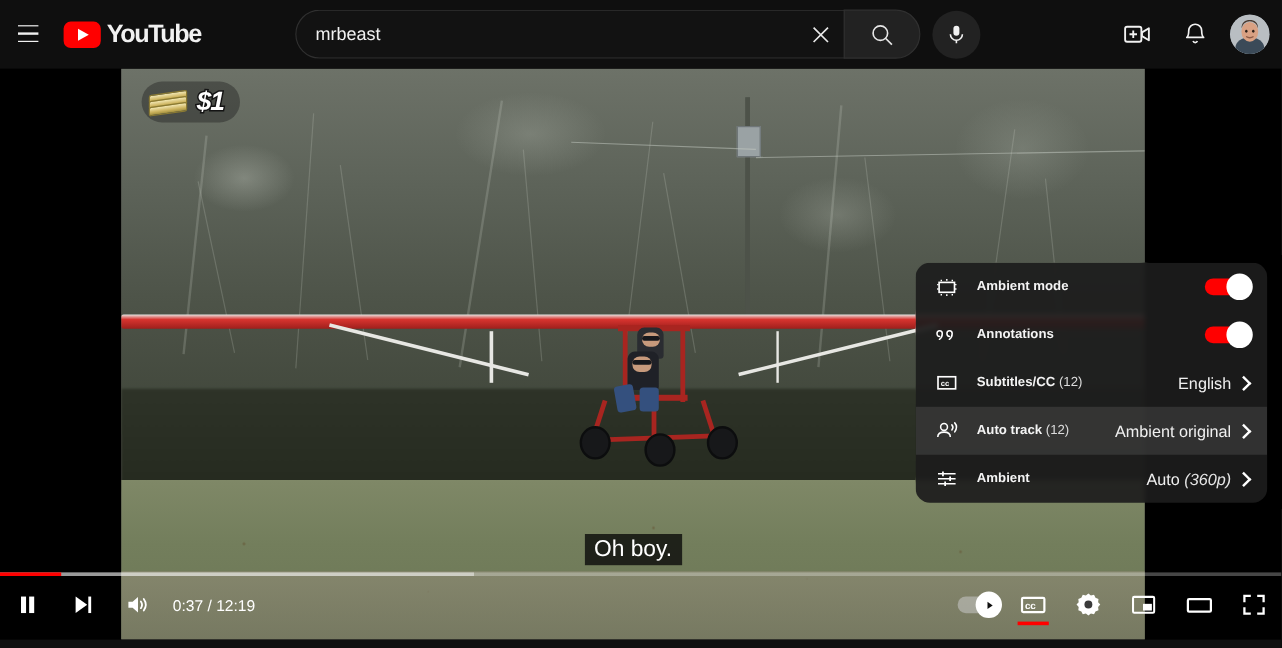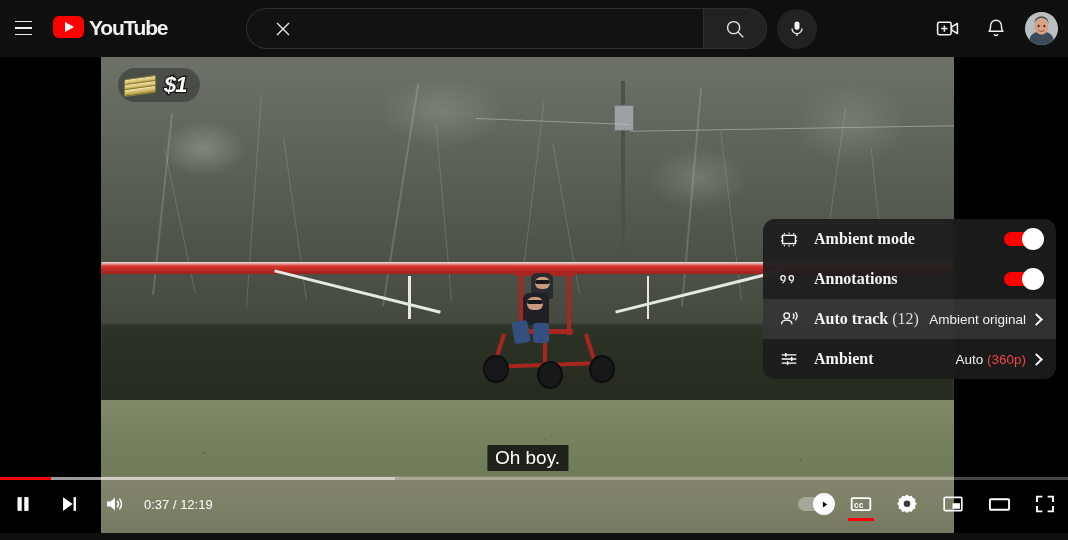--- a/index.html
+++ b/index.html
@@ -18,21 +18,21 @@
   }
   #hamburger {
     position: absolute; left: 8px; top: 13px; width: 30px; height: 30px;
     display: flex; flex-direction: column; justify-content: center; align-items: center; gap: 5px;
     cursor: pointer;
   }
   #hamburger i { display:block; width: 17px; height: 1.6px; background: #f1f1f1; }
 
   #logo {
     position: absolute; left: 53px; top: 16px; height: 25px;
-    display: flex; gap: 5px; cursor: pointer;
+    display: flex; align-items: center; gap: 5px; cursor: pointer;
   }
   .logo-badge {
     width: 31px; height: 22px; background: #ff0000; border-radius: 6px;
     display: flex; align-items: center; justify-content: center;
   }
   .logo-tri {
     width: 0; height: 0; border-left: 9px solid #fff;
     border-top: 5.5px solid transparent; border-bottom: 5.5px solid transparent;
     margin-left: 2px;
   }
@@ -195,24 +195,24 @@
   }
   .menu-row {
     display: flex; align-items: center; height: 40px;
     padding: 0 12px 0 14px; cursor: pointer; color: #eee;
   }
   .menu-row.hover { background: rgba(255,255,255,.10); }
   .menu-ico {
     width: 24px; height: 24px; margin-right: 13px; flex: 0 0 24px;
     display: flex; align-items: center; justify-content: center;
   }
-  .menu-label { flex: 1; font-weight: bold; font-size: 16px; color: #f4f4f4; white-space: nowrap; font-family: Liberation Serif, serif; }
+  .menu-label { flex: 1; font-weight: bold; font-size: 11px; color: #f4f4f4; white-space: nowrap; }
   .menu-label .count { font-weight: normal; color: #dcdcdc; }
   .menu-value { font-size: 13.5px; color: #f0f0f0; margin-right: 6px; white-space: nowrap; }
-  .menu-value .sub { color: #ef4444; }
+  .menu-value .sub { color: #e5e5e5; font-style: italic; }
   .chev {
     width: 9px; height: 9px; border-top: 2.3px solid #fff; border-right: 2.3px solid #fff;
     transform: rotate(45deg); margin-right: 3px;
   }
   .toggle {
     width: 36px; height: 14px; border-radius: 7px; background: #ff0000;
     position: relative; margin-right: 4px;
   }
   .toggle .knob {
     position: absolute; right: -4px; top: -4px;
@@ -279,20 +279,21 @@
 
     <div id="logo">
       <span class="logo-badge">
         <span class="logo-tri"></span>
       </span>
       <span class="logo-text">YouTube</span>
     </div>
 
     <div id="search-wrap">
       <div id="search-box">
+        <input id="search-input" type="text" value="mrbeast" style="">
         <div id="search-clear">
           <svg width="20" height="20" viewBox="0 0 20 20">
             <path d="M4 4 L16 16 M16 4 L4 16" stroke="#e8e8e8" stroke-width="1.4" fill="none"></path>
           </svg>
         </div>
       </div>
       <div id="search-btn">
         <svg width="22" height="22" viewBox="0 0 24 24">
           <circle cx="10.5" cy="10.5" r="6.6" stroke="#e6e6e6" stroke-width="1.5" fill="none"></circle>
           <path d="M15.4 15.4 L21 21" stroke="#e6e6e6" stroke-width="1.5" fill="none"></path>
@@ -429,20 +430,36 @@
         <span class="menu-label">
           <span>Annotations</span>
           <span class="count"></span>
         </span>
         <span class="toggle">
           <span class="knob"></span>
         </span>
       </div>
 
 
+      <div class="menu-row">
+        <span class="menu-ico">
+          <svg width="22" height="22" viewBox="0 0 24 24">
+            <rect x="4" y="6.5" width="16" height="11" stroke="#fff" stroke-width="1.5" fill="none"></rect>
+            <text x="6.4" y="15.2" font-family="Liberation Sans, sans-serif" font-size="7" font-weight="bold" fill="#fff">cc</text>
+          </svg>
+        </span>
+        <span class="menu-label">
+          <span>Subtitles/CC</span>
+          <span class="count">(12)</span>
+        </span>
+        <span class="menu-value">
+          <span>English</span><span class="sub"></span>
+        </span>
+        <span class="chev"></span>
+      </div>
 
       <div class="menu-row hover">
         <span class="menu-ico">
           <svg width="22" height="22" viewBox="0 0 24 24">
             <circle cx="9.5" cy="8.5" r="3.1" stroke="#fff" stroke-width="1.4" fill="none"></circle>
             <path d="M3.8 17.6 q0-4.4 5.7-4.4 q5.7 0 5.7 4.4" stroke="#fff" stroke-width="1.4" fill="none"></path>
             <path d="M16.6 6.6 q2 2.2 0 4.6 M19.2 4.8 q3.2 3.6 0 8.2" stroke="#fff" stroke-width="1.4" fill="none" stroke-linecap="round"></path>
           </svg>
         </span>
         <span class="menu-label">

